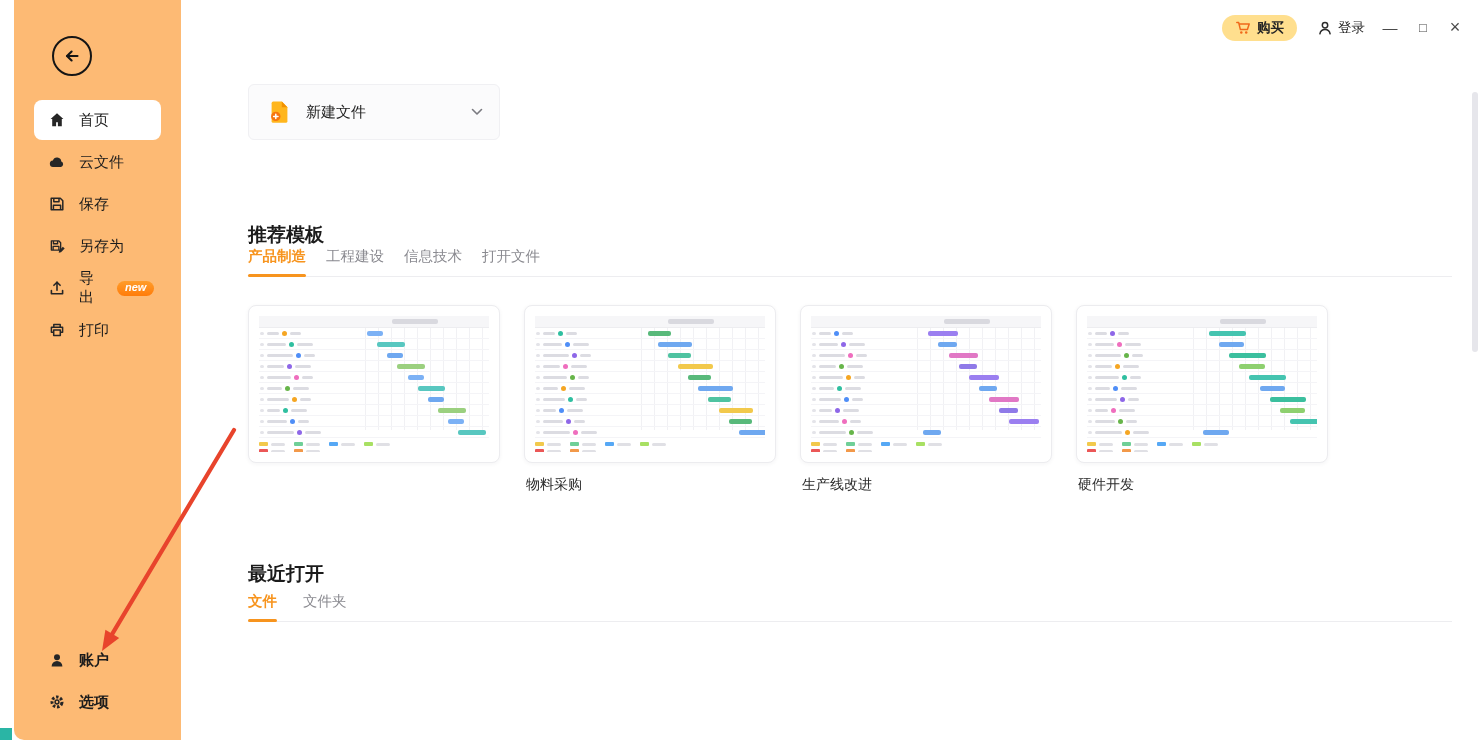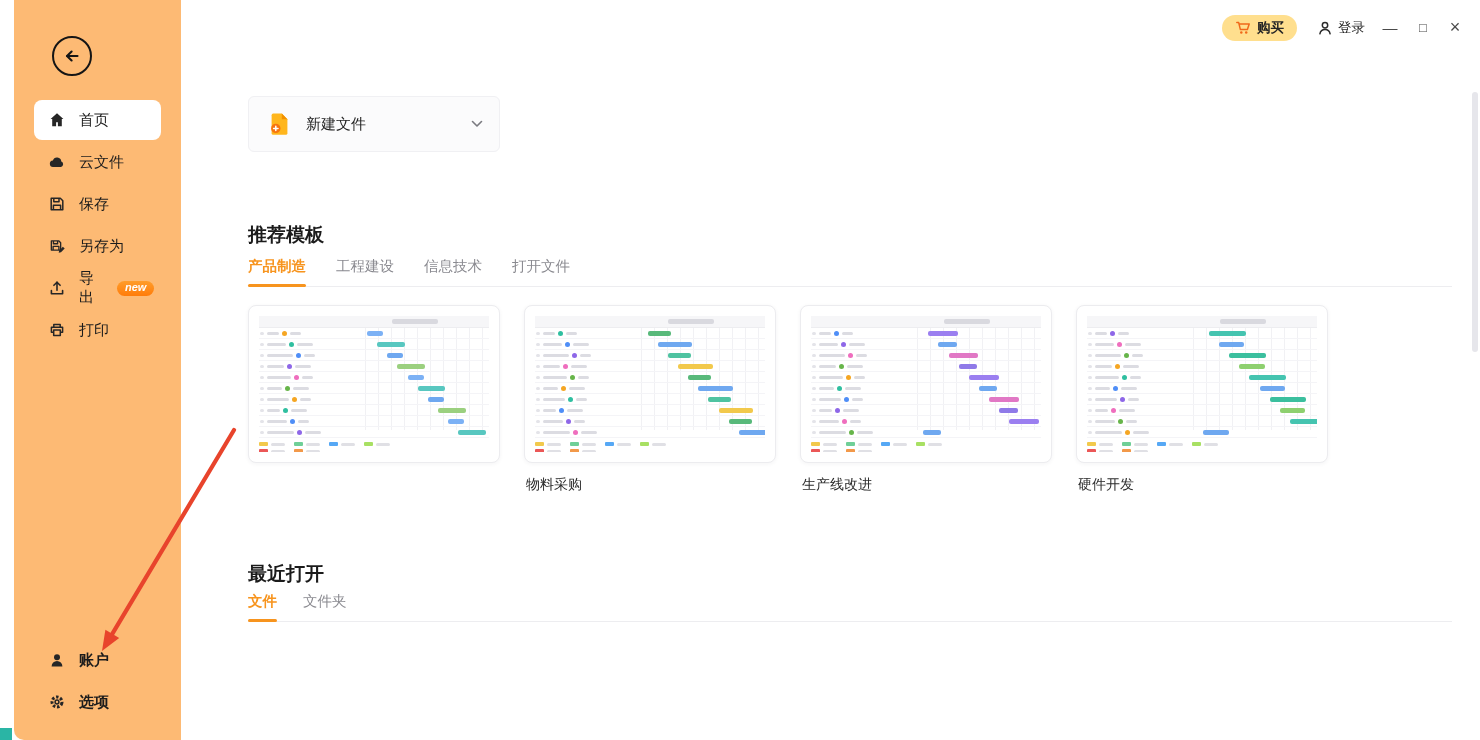--- a/index.html
+++ b/index.html
@@ -34,32 +34,32 @@
            font-size:13.5px;color:#1f1f1f;cursor:pointer;background:none;border:none;z-index:3;}
   .win-ctrl{position:absolute;top:14px;width:26px;height:26px;display:flex;align-items:center;justify-content:center;
             color:#4a4a4a;cursor:pointer;z-index:3;font-size:14px;}
   .win-ctrl.min{left:1377px;font-size:15px;}
   .win-ctrl.max{left:1410px;font-size:13px;}
   .win-ctrl.close{left:1442px;font-size:18px;}
 
   
   .main{position:absolute;left:208px;top:0;right:0;bottom:0;background:#fff;}
 
-  .actions{position:absolute;left:248px;top:96px;display:flex;gap:28px;z-index:1;}
+  .actions{position:absolute;left:248px;top:84px;display:flex;gap:28px;z-index:1;}
   .action{width:252px;height:56px;background:#fbfbfc;border:1px solid #f0f0f3;border-radius:6px;
           display:flex;align-items:center;padding:0 16px 0 18px;gap:13px;cursor:pointer;box-sizing:border-box;}
   .action .alabel{font-size:15px;color:#222;}
   .action .chev{margin-left:auto;display:flex;align-items:center;cursor:pointer;}
 
   .section-head{position:absolute;left:248px;font-size:19px;font-weight:bold;color:#1b1b1b;z-index:1;}
   .tpl-head{top:206px;}
   .recent-head{top:545px;}
 
   .tabs{position:absolute;left:248px;right:28px;display:flex;border-bottom:1px solid #ededf0;z-index:1;}
-  .tpl-tabs{top:256px;gap:30px;text-align:right;}
+  .tpl-tabs{top:246px;gap:20px;text-align:right;}
   .recent-tabs{top:591px;gap:26px;}
   .tab{font-size:14.5px;line-height:20px;color:#8a8a90;padding-bottom:10px;position:relative;cursor:pointer;}
   .tab.active{color:#f7941e;font-weight:bold;}
   .tab.active::after{content:"";position:absolute;left:0;right:0;bottom:-1px;height:3px;border-radius:2px;background:#f7941e;}
 
   .cards{position:absolute;left:248px;top:305px;display:flex;gap:24px;z-index:1;}
   .card-wrap{width:252px;}
   .card{width:252px;height:158px;background:#fff;border:1px solid #ececef;border-radius:8px;
         box-shadow:0 1px 4px rgba(30,30,60,.05);padding:10px;box-sizing:border-box;cursor:pointer;}
   .thumb{position:relative;width:100%;height:100%;overflow:hidden;}

